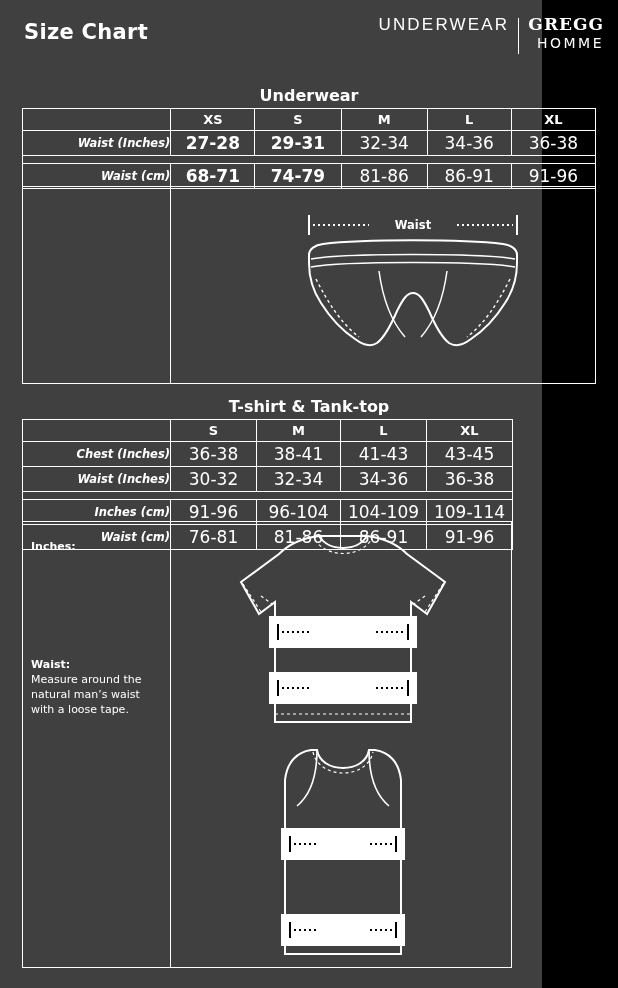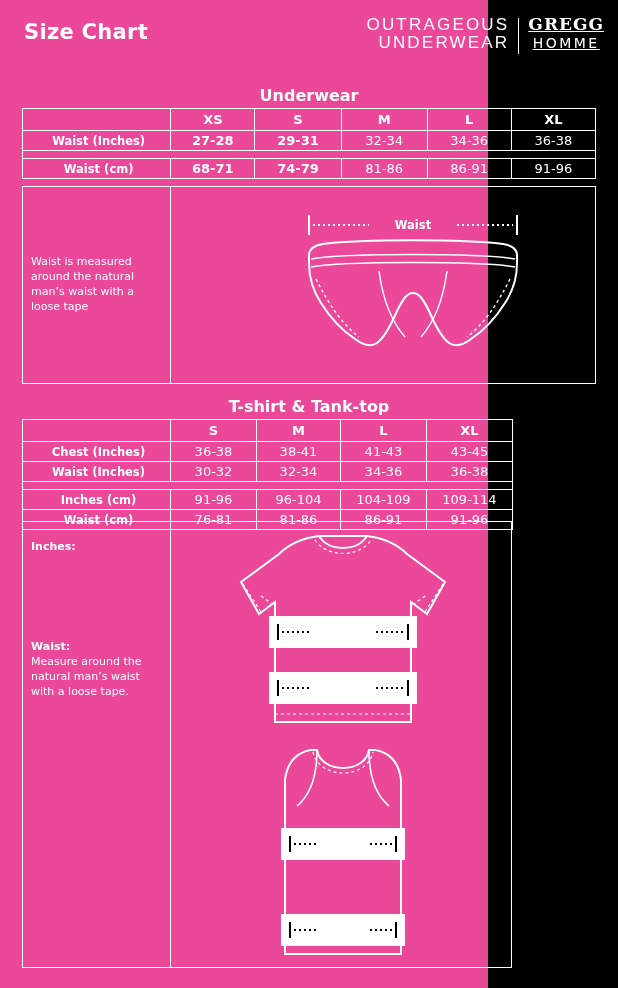--- a/index.html
+++ b/index.html
@@ -10,23 +10,23 @@
   body {
     width: 618px;
     height: 988px;
     position: relative;
     font-family: "DejaVu Sans", sans-serif;
     color: #ffffff;
     overflow: hidden;
   }
   .page {
     position: relative;
-    width: 488px;
+    width: 542px;
     height: 988px;
-    background: #ec4899;
+    background: #404040;
   }
 
   
   .header {
     position: absolute;
     top: 10px;
     left: 0;
     width: 618px;
     height: 60px;
   }
@@ -69,22 +69,21 @@
     display: inline-block;
     vertical-align: top;
     width: 1px;
     height: 36px;
     background: #ffffff;
     margin: 2px 9px 0 9px;
   }
   .brand-right {
     display: inline-block;
     vertical-align: top;
-    text-align: center;
-    text-decoration: underline;
+    text-align: right;
   }
   .brand-gregg {
     font-size: 17px;
     font-weight: bold;
     letter-spacing: 1px;
     font-family: "DejaVu Serif", serif;
     display: block;
     color: #ffffff;
   }
   .brand-homme {
@@ -112,30 +111,31 @@
     border-collapse: collapse;
     table-layout: fixed;
   }
   .size-table {
     position: absolute;
     border: 1px solid #ffffff;
   }
   .size-table td, .size-table th {
     border: 1px solid #ffffff;
     color: #ffffff;
-    font-size: 13px;
+    font-size: 17px;
     text-align: center;
     padding: 2px 0;
     font-family: "DejaVu Sans", sans-serif;
   }
   .size-table .col-label {
-    text-align: center;
+    text-align: right;
     padding-left: 4px;
     font-weight: bold;
     font-size: 11.5px;
+    font-style: italic;
   }
   .size-table th {
     font-weight: bold;
     font-size: 13px;
     padding: 3px 0;
   }
   .spacer-row td {
     border-left: 1px solid #ffffff;
     border-right: 1px solid #ffffff;
     border-top: none;
@@ -205,21 +205,20 @@
 </style>
 </head>
 <body>
 
 <div class="page">
 
   <div class="header">
     <div class="title">Size Chart</div>
     <div class="brand">
       <span class="brand-left">
-        <span class="brand-outrageous">OUTRAGEOUS</span>
         <span class="brand-underwear">UNDERWEAR</span>
       </span><span class="brand-sep"></span><span class="brand-right">
         <span class="brand-gregg">GREGG</span>
         <span class="brand-homme">HOMME</span>
       </span>
     </div>
   </div>
 
   <div class="section-heading" id="heading-underwear">Underwear</div>
 
@@ -260,21 +259,20 @@
         <td style="font-weight:bold">74-79</td>
         <td>81-86</td>
         <td>86-91</td>
         <td>91-96</td>
       </tr>
     </tbody>
   </table>
 
   <div class="illus-block" id="illus-underwear">
     <div class="illus-divider" style="left:147px;"></div>
-    <div class="note" style="left:8px; top:68px; width:132px;">Waist is measured around the natural man’s waist with a loose tape</div>
 
     <div class="figure-wrap" style="left:160px; top:10px;">
       <svg width="400" height="176" viewBox="0 0 400 176">
 
         <line x1="126" y1="18" x2="126" y2="38" stroke="#ffffff" stroke-width="2"></line>
         <line x1="334" y1="18" x2="334" y2="38" stroke="#ffffff" stroke-width="2"></line>
         <line x1="130" y1="28" x2="186" y2="28" stroke="#ffffff" stroke-width="2" stroke-dasharray="2,3"></line>
         <line x1="274" y1="28" x2="330" y2="28" stroke="#ffffff" stroke-width="2" stroke-dasharray="2,3"></line>
         <text class="measure-label" x="230" y="32" text-anchor="middle">Waist</text>
 
@@ -349,21 +347,21 @@
       </tr>
     </tbody>
   </table>
 
   <div class="illus-block" id="illus-tshirt">
     <div class="illus-divider" style="left:147px;"></div>
 
     <div class="note" style="left:8px; top:18px; width:128px;">
       <b>Inches:</b><br>
     </div>
-    <div class="note" style="left:8px; top:118px; width:128px;">
+    <div class="note" style="left:8px; top:136px; width:128px;">
       <b>Waist:</b><br>
       <span>Measure around the natural man’s waist with a loose tape.</span>
     </div>
 
     <div class="figure-wrap" style="left:160px; top:8px;">
       <svg width="320" height="206" viewBox="0 0 320 206">
 
         <path d="M96 24 C106 14 120 8 136 6 L184 6 C200 8 214 14 224 24
                  L262 52 L244 84 L228 72 L228 192 L92 192 L92 72 L76 84 L58 52 Z" fill="none" stroke="#ffffff" stroke-width="2"></path>
 

